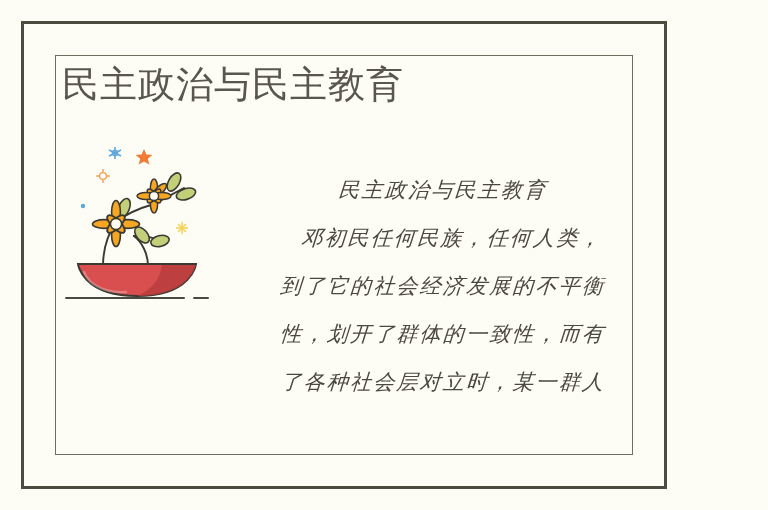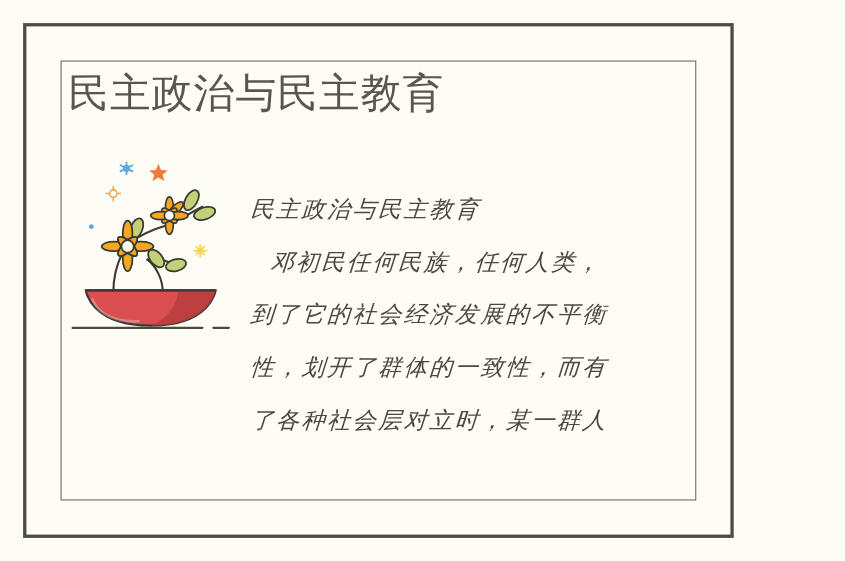--- a/index.html
+++ b/index.html
@@ -10,20 +10,21 @@
     background: #FDFCF5;
     font-family: "Liberation Sans", sans-serif;
     overflow: hidden;
   }
 
   #page {
     position: relative;
     width: 688px;
     height: 510px;
     background: #FDFCF5;
+    text-align: center;
   }
 
   
   .frame-outer {
     position: absolute;
     left: 21px;
     top: 21px;
     right: 21px;
     bottom: 21px;
     border: 3px solid #4C4C40;

